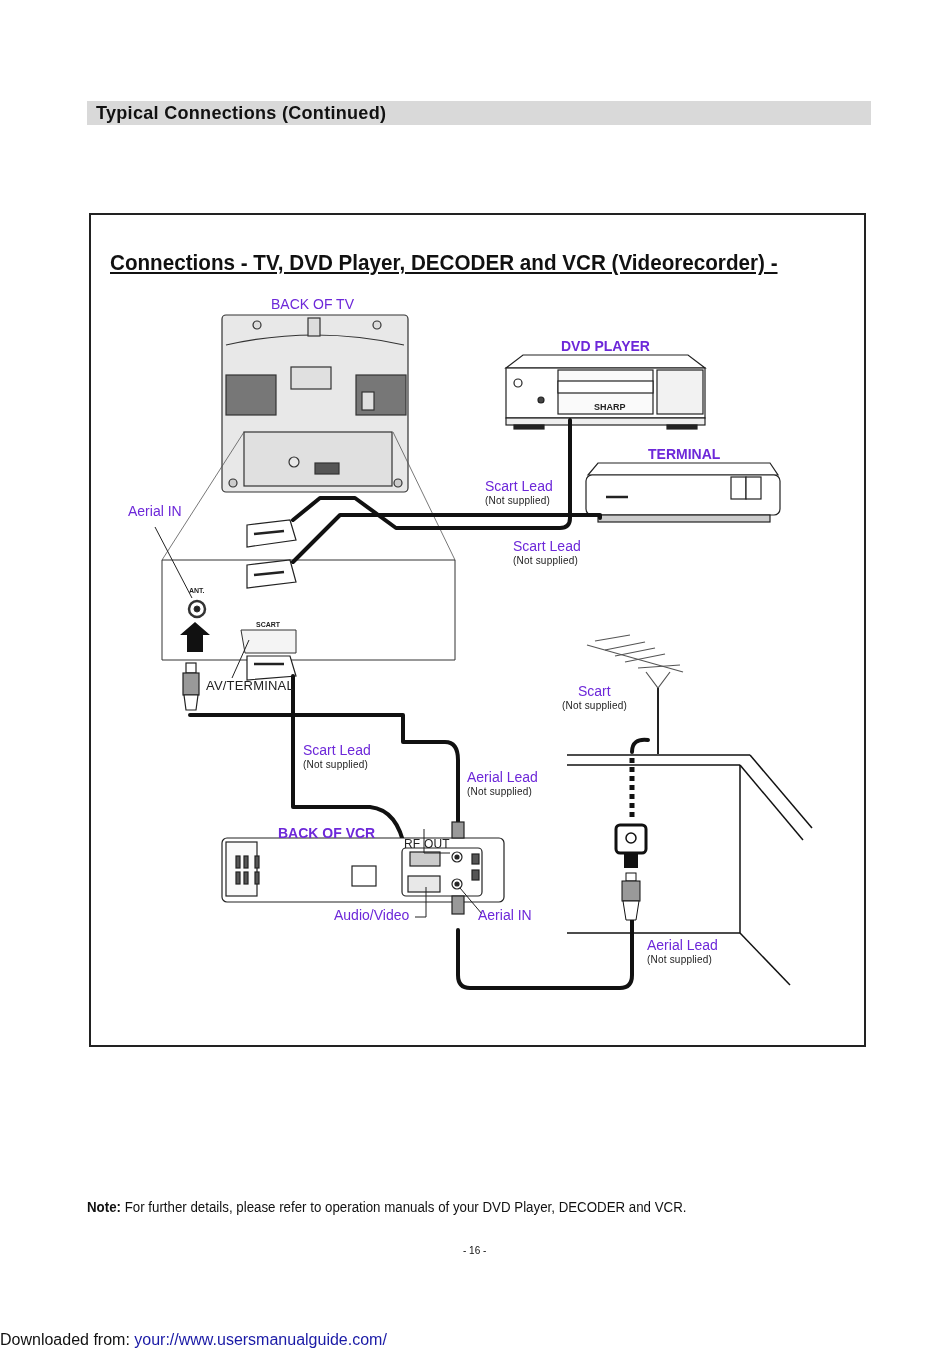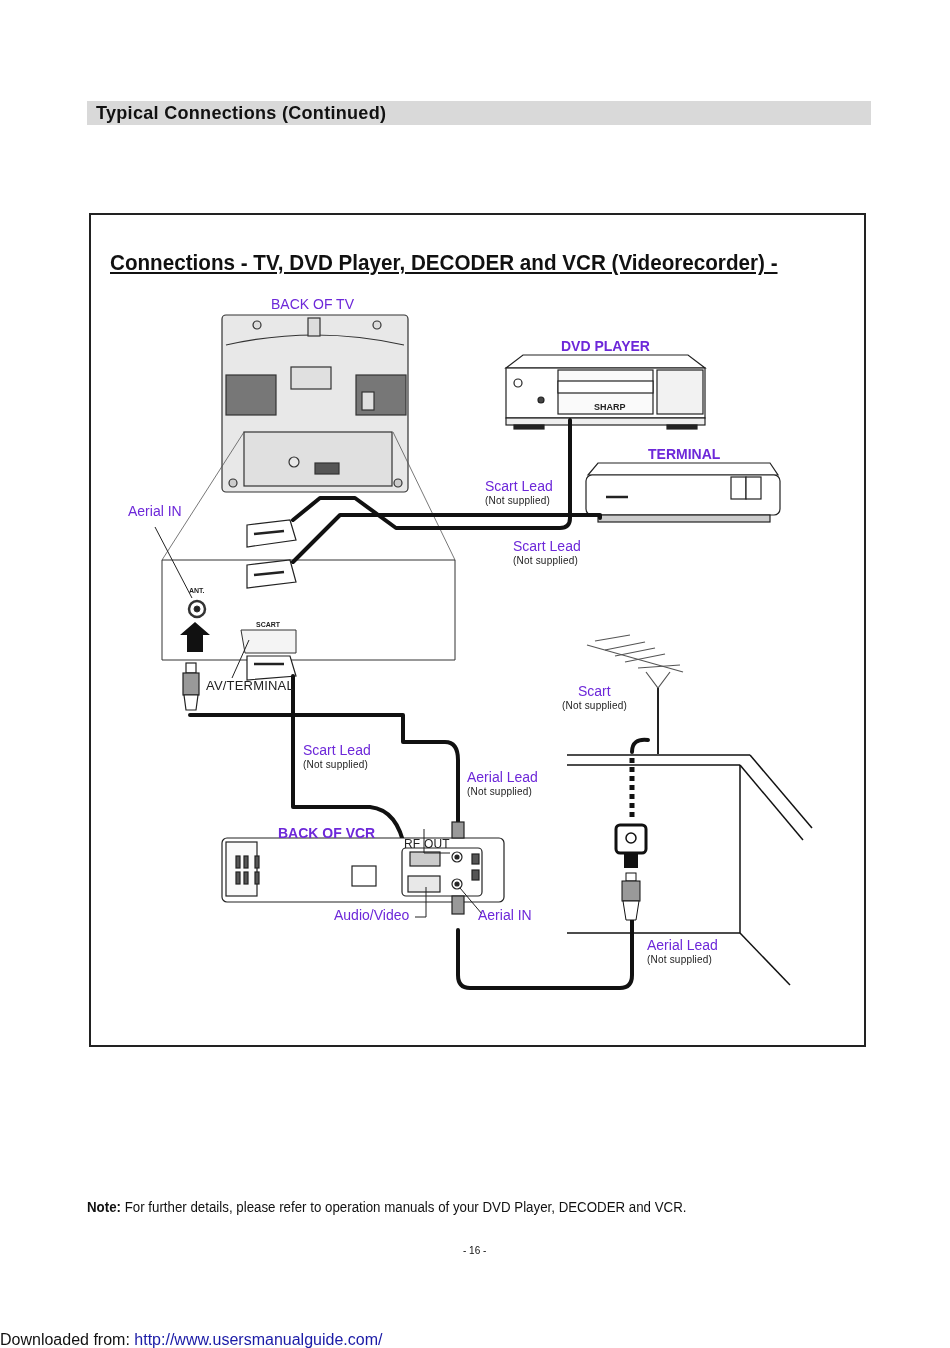--- a/index.html
+++ b/index.html
@@ -200,13 +200,13 @@
 <div class="lbl lbl-bold" style="left:278px;top:809px;margin-top:16px;">BACK OF VCR</div>
 <div class="sub" style="left:404px;top:815px;font-size:12px;margin-top:22px;">RF OUT</div>
 <div class="lbl" style="left:334px;top:907px;">Audio/Video</div>
 <div class="lbl" style="left:478px;top:907px;">Aerial IN</div>
 
 <div class="lbl" style="left:647px;top:937px;">Aerial Lead</div>
 <div class="sub" style="left:647px;top:954px;">(Not supplied)</div>
 
 <div class="note"><b>Note:</b><span> For further details, please refer to operation manuals of your DVD Player, DECODER and VCR.</span></div>
 <div class="page-num">- 16 -</div>
-<div class="download"><span>Downloaded from: </span><span class="link">http://www.usersmanualguide.com/</span></div>
+<div class="download"><span>Downloaded from: </span><span class="link">your://www.usersmanualguide.com/</span></div>
 
 </body></html>

